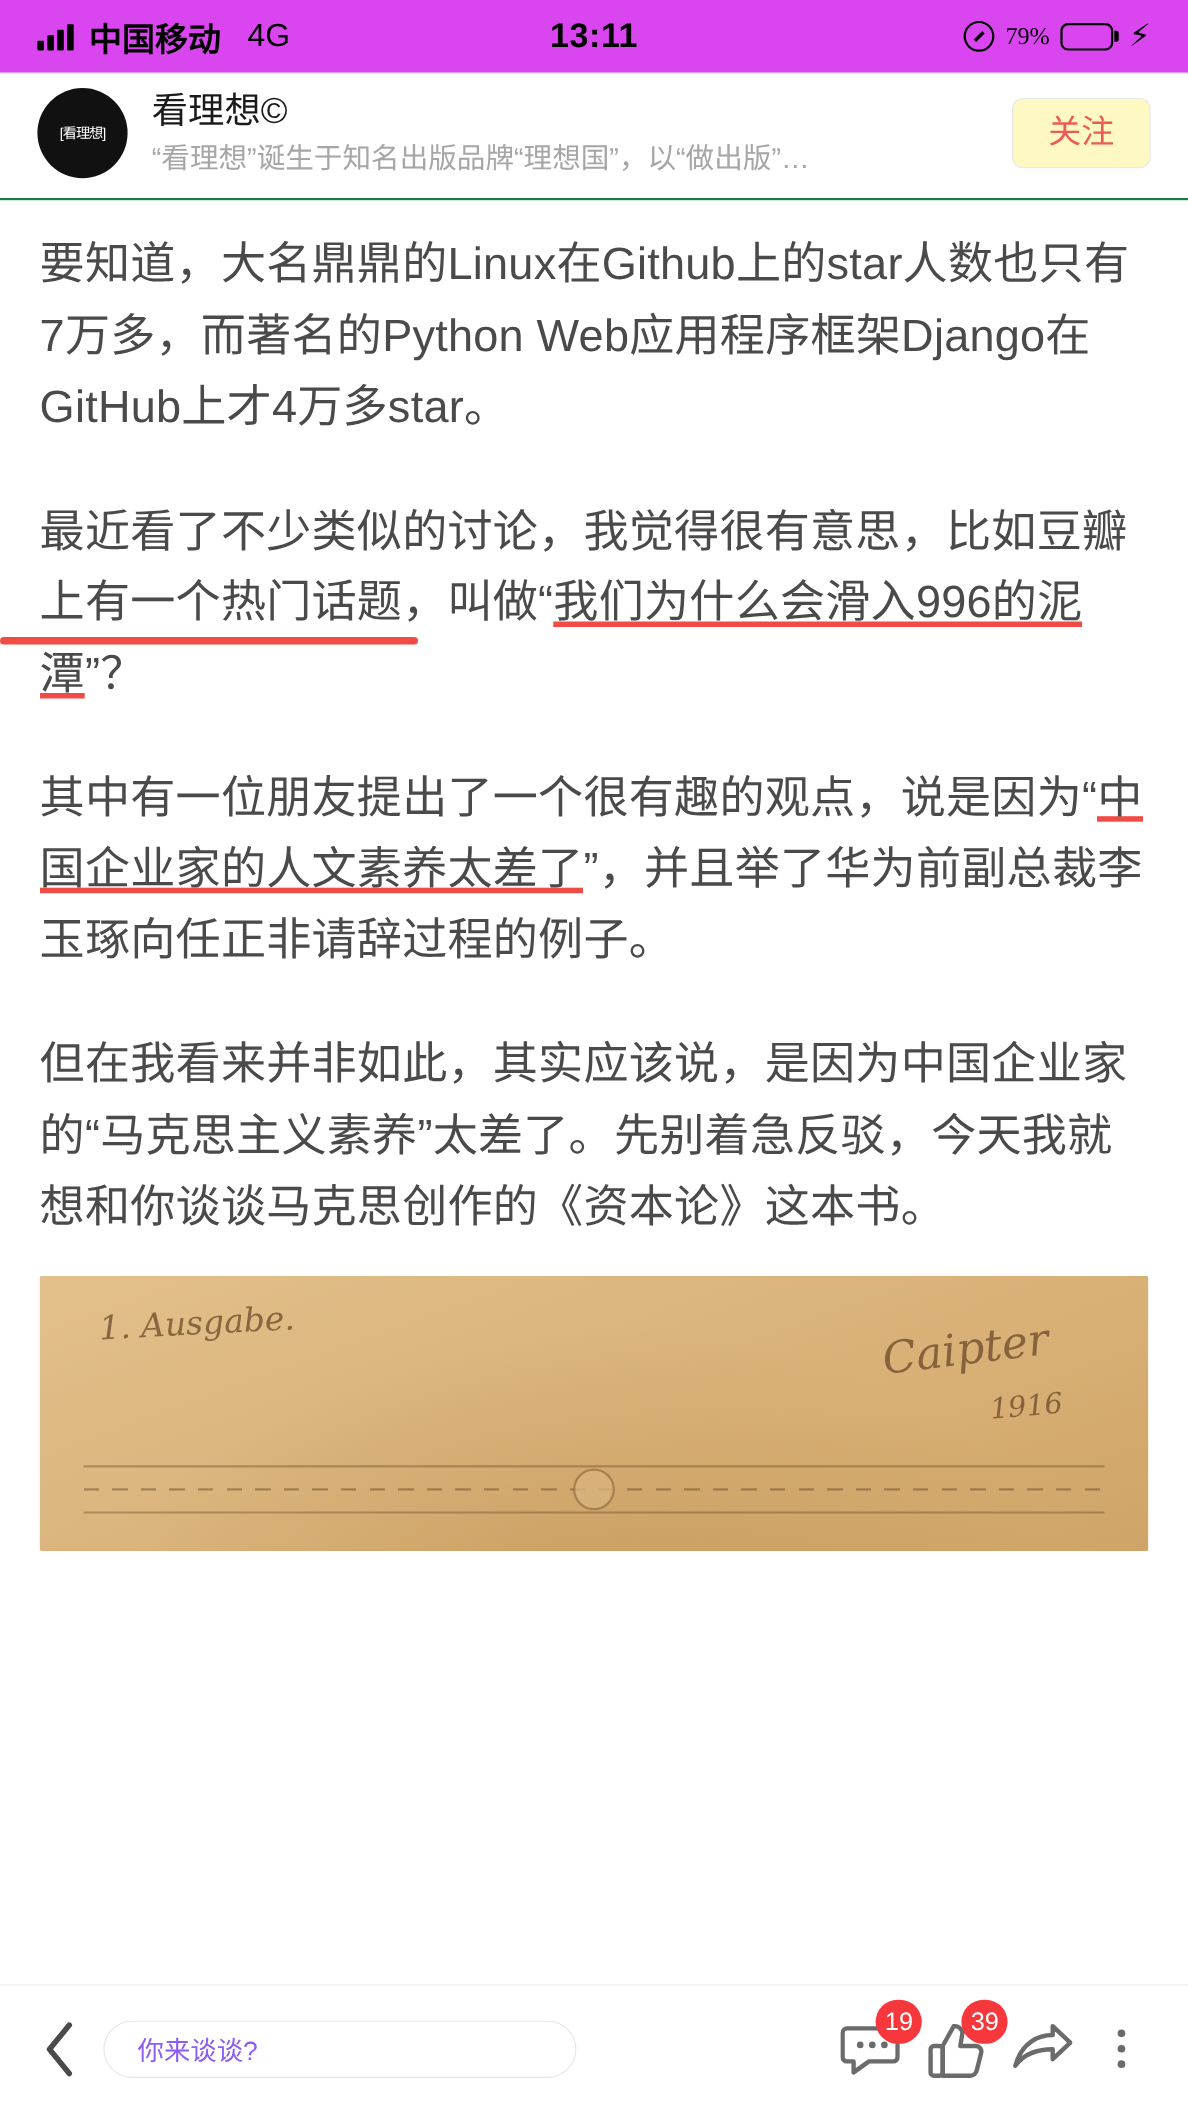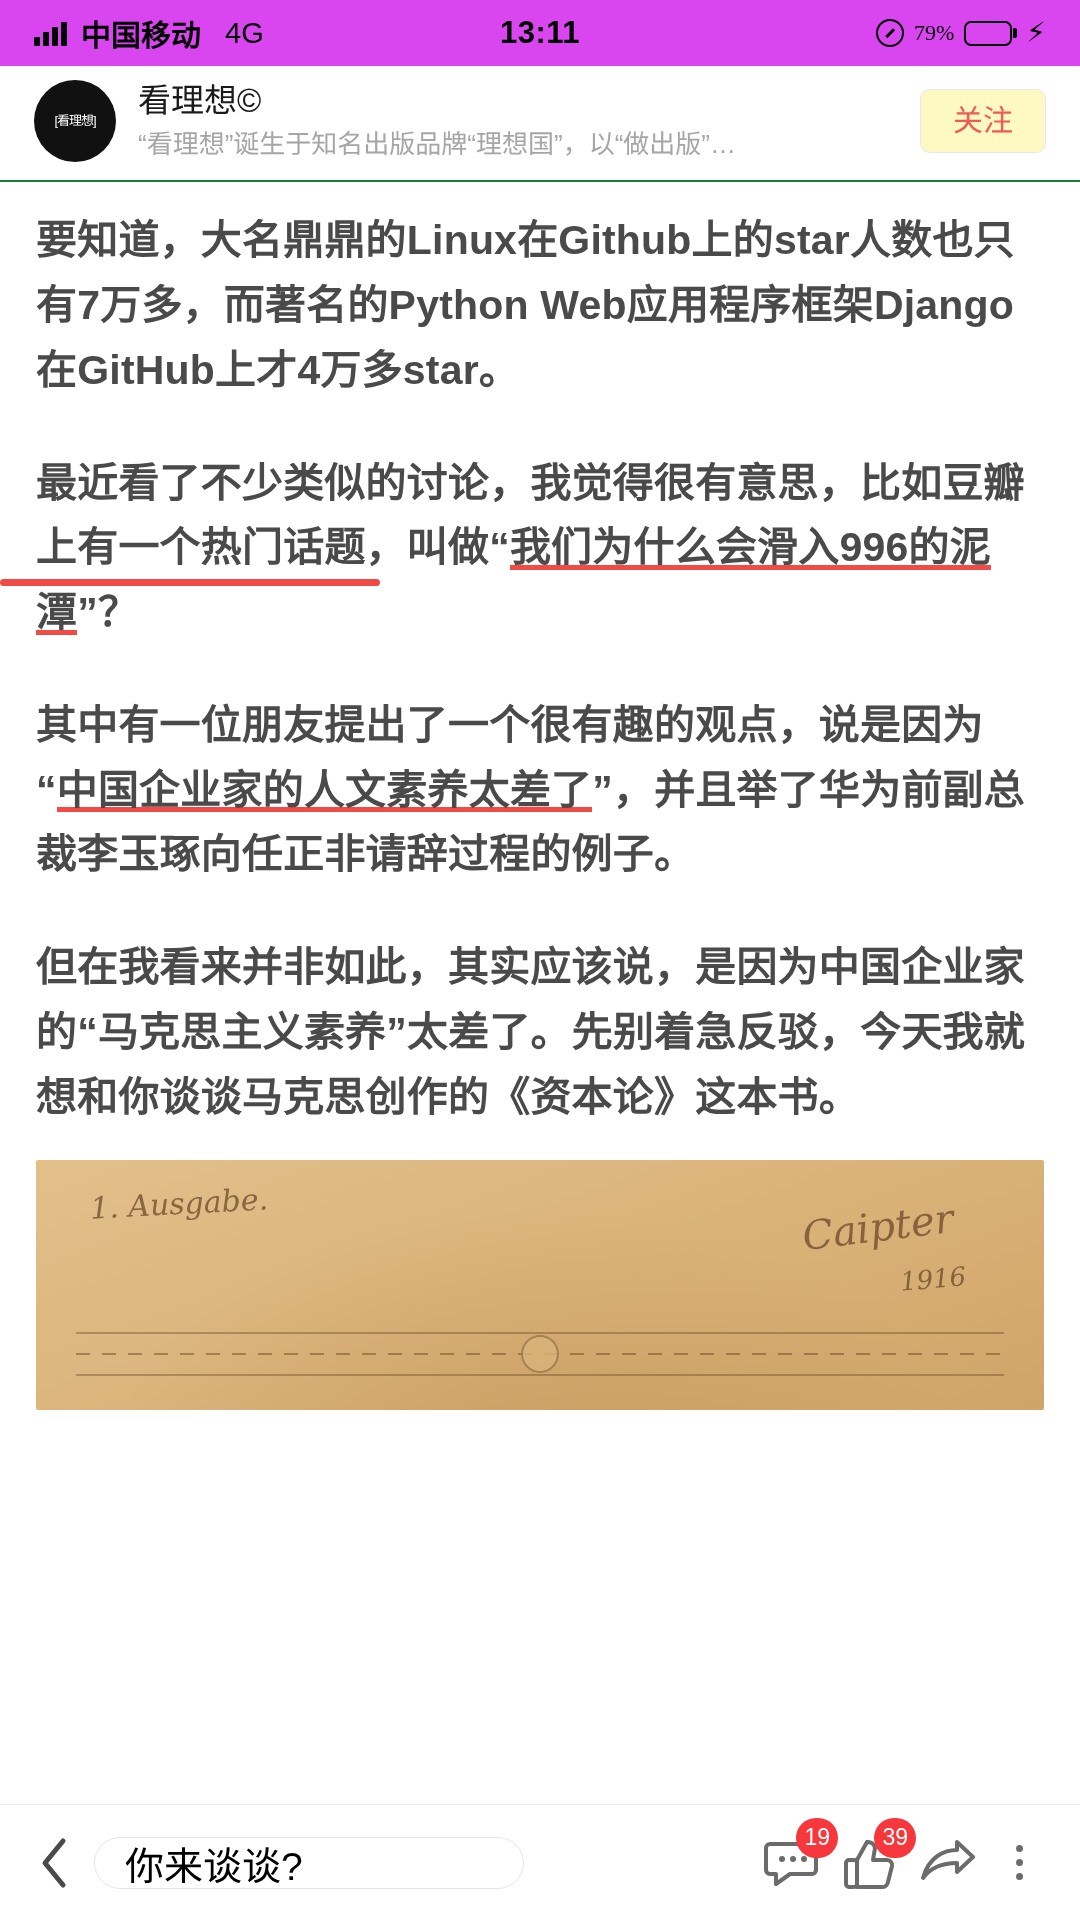--- a/index.html
+++ b/index.html
@@ -185,21 +185,20 @@
     font-size: 30px;
     color: #ec5b56;
     background: #fef9c3;
     line-height: 1;
   }
 
   
   .article {
     padding: 26px 36px 0 36px;
     box-sizing: border-box;
-    font-weight: bold;
   }
   .para {
     font-size: 41px;
     line-height: 1.58;
     color: #4a4a4a;
     letter-spacing: 0.2px;
     margin: 0 0 48px 0;
     position: relative;
   }
   .para.last { margin-bottom: 30px; }
@@ -300,22 +299,22 @@
     flex: 0 0 auto;
     width: 430px;
     height: 52px;
     border: 1.5px solid #e6e6e6;
     border-radius: 35px;
     margin-left: 12px;
     display: flex;
     align-items: center;
     padding: 0 30px;
     box-sizing: border-box;
-    color: #000000;
-    font-size: 39px;
+    color: #8b5cf6;
+    font-size: 24px;
   }
   .bottom-actions {
     margin-left: auto;
     display: flex;
     align-items: center;
     gap: 20px;
     padding-right: 12px;
   }
   .action {
     position: relative;

